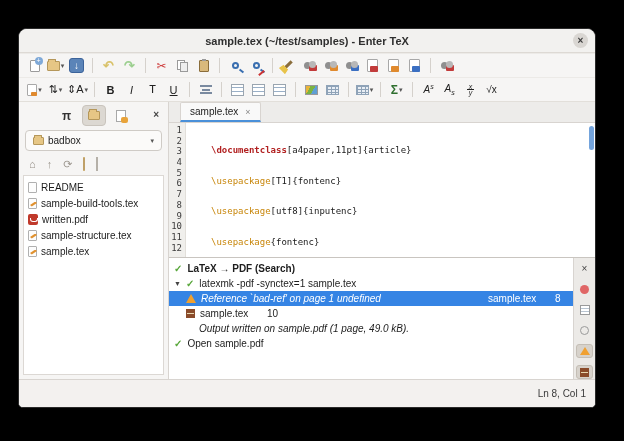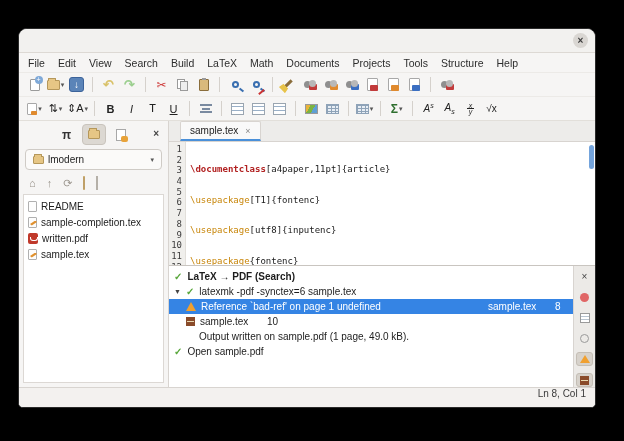--- a/index.html
+++ b/index.html
@@ -78,72 +78,59 @@
   .fi-pdf:after { content:""; position:absolute; left:2px; top:4px; width:6px; height:3px; border:1px solid #fff; border-top:none; border-radius:0 0 3px 3px; }
   
   .main { flex:1; display:flex; flex-direction:column; min-width:0; background:#fff; }
   .tabbar { height:21px; background:#edecea; display:flex; align-items:flex-end; border-bottom:1px solid #d8d4d0; flex:0 0 auto; }
   .etab { height:20px; margin-left:11px; background:#f9f9f9; border:1px solid #d8d4d0; border-bottom:2px solid #4a90d9; border-radius:2px 2px 0 0; padding:0 9px; font-size:10px; color:#222; display:flex; align-items:center; gap:7px; }
   .etab .x { color:#8a8a8a; font-size:9px; }
   .editor { flex:1; display:flex; font-family:"DejaVu Sans Mono",monospace; font-size:9px; position:relative; overflow:hidden; background:#fff; }
   .gutter { width:17px; background:#f0efec; border-right:1px solid #e2dfda; color:#3c3c3c; text-align:right; padding:2px 3px 0 0; flex:0 0 auto; }
   .gutter div { height:10.7px; line-height:10.7px; }
   .code { flex:1; padding:2px 0 0 4px; white-space:pre; overflow:hidden; color:#1a1a1a; }
-  .code .ln { height:10.7px; line-height:10.7px; }
+  .code .ln { height:10.7px; line-height:10.7px;margin-left:21px; }
   .kw { color:#b22222; font-weight:bold; }
   .pkg { color:#c8860a; }
   .scrollthumb { position:absolute; right:1px; top:3px; width:5px; height:24px; background:#74a4dc; border-radius:3px; }
   
   .outpanel { height:122px; border-top:1px solid #c9c5c0; display:flex; background:#fff; flex:0 0 auto; }
   .outrows { flex:1; padding-top:3px; font-size:10px; overflow:hidden; min-width:0; }
   .orow { height:15px; display:flex; align-items:center; gap:5px; padding-left:5px; color:#1d1d1d; }
-  .orow .msg { flex:1; white-space:nowrap; overflow:hidden; }
+  .orow .msg { flex:1; white-space:nowrap; overflow:hidden;font-style:italic; }
   .orow .fcol { width:62px; flex:0 0 auto; }
   .orow .lcol { width:18px; flex:0 0 auto; }
   .check { color:#57a639; font-weight:bold; font-size:10px; }
   .bold { font-weight:bold; }
   .expander { font-size:7px; color:#444; }
   .o-selected { background:#3584e4; color:#fff; }
   .warn-tri { width:0; height:0; border-left:5px solid transparent; border-right:5px solid transparent; border-bottom:9px solid #f0a030; flex:0 0 auto; }
   .badbox-ic { width:9px; height:9px; background:#8a4b2a; position:relative; flex:0 0 auto; }
   .badbox-ic:after { content:""; position:absolute; left:1px; top:4px; width:7px; height:1px; background:#e8d8b0; }
   .indent1 { padding-left:17px; } .indent2 { padding-left:30px; }
   .outstrip { width:22px; background:#eceae7; border-left:1px solid #d8d4d0; display:flex; flex-direction:column; align-items:center; padding-top:4px; gap:7px; flex:0 0 auto; }
   .sbtn { width:17px; height:16px; display:flex; align-items:center; justify-content:center; border-radius:3px; font-size:10px; color:#444; }
   .sbtn.pressed { background:#d7d2cb; border:1px solid #c4beb5; }
   .errdot { width:9px; height:9px; border-radius:50%; background:#e06666; }
   .logic { width:10px; height:10px; border:1px solid #9a9a9a; background:repeating-linear-gradient(to bottom,#fff 0 2px,#b8c4d0 2px 3px); }
   .clockic { width:9px; height:9px; border-radius:50%; border:1.5px solid #9a9a9a; }
   .warn-tri.small { border-left-width:5px; border-right-width:5px; border-bottom-width:8px; }
   
-  .statusbar { height:20px; background:#f3f1ef; border-top:1px solid #d8d4d0; display:flex; justify-content:flex-end; padding-right:9px; font-size:10px; color:#3a3a3a; flex:0 0 auto; }
+  .statusbar { height:28px; background:#f3f1ef; border-top:1px solid #d8d4d0; display:flex; align-items:center; justify-content:flex-end; padding-right:9px; font-size:10px; color:#3a3a3a; flex:0 0 auto; }
 </style>
 </head>
 <body>
 
 <div class="window">
 
   <div class="titlebar">
+    <span class="title">sample.tex (~/test/samples) - Enter TeX</span>
     <span class="closebtn">×</span>
   </div>
 
-  <div class="menubar">
-    <span>File</span>
-    <span>Edit</span>
-    <span>View</span>
-    <span>Search</span>
-    <span>Build</span>
-    <span>LaTeX</span>
-    <span>Math</span>
-    <span>Documents</span>
-    <span>Projects</span>
-    <span>Tools</span>
-    <span>Structure</span>
-    <span>Help</span>
-  </div>
 
   <div class="toolbar">
     <span class="tbtn">
         <span class="pg">
           <span class="plus">+</span>
         </span>
       </span>
     <span class="tbtn">
         <span class="folder"></span>
         <span class="caret">▾</span>
@@ -313,43 +300,47 @@
         <span class="stab active">
             <span class="folder" style="width:12px;height:9px;"></span>
           </span>
         <span class="stab">
             <span class="handpg"></span>
           </span>
         <span class="side-close">×</span>
       </div>
       <div class="fsel">
         <span class="folder" style="width:11px;height:8px;"></span>
-        <span>lmodern</span>
+        <span>badbox</span>
         <span class="spacer"></span>
         <span class="caret">▾</span>
       </div>
       <div class="side-tools">
         <span><span>⌂</span></span>
         <span><span>↑</span></span>
         <span><span>⟳</span></span>
         <span><span class="sfold"></span></span>
         <span><span class="spage"></span></span>
       </div>
       <div class="file-list">
         <div class="frow">
             <span class="fi-plain"></span>
             <span>README</span>
           </div>
         <div class="frow">
             <span class="fi-tex"></span>
-            <span>sample-completion.tex</span>
+            <span>sample-build-tools.tex</span>
           </div>
         <div class="frow">
             <span class="fi-pdf"></span>
             <span>written.pdf</span>
+          </div>
+        <div class="frow">
+            <span class="fi-tex"></span>
+            <span>sample-structure.tex</span>
           </div>
         <div class="frow">
             <span class="fi-tex"></span>
             <span>sample.tex</span>
           </div>
       </div>
     </div>
 
     <div class="main">
       <div class="tabbar">
@@ -392,21 +383,21 @@
 
       <div class="outpanel">
         <div class="outrows">
           <div class="orow">
             <span class="check">✓</span>
             <span class="bold">LaTeX → PDF (Search)</span>
           </div>
           <div class="orow">
             <span class="expander">▼</span>
             <span class="check">✓</span>
-            <span>latexmk -pdf -synctex=6 sample.tex</span>
+            <span>latexmk -pdf -synctex=1 sample.tex</span>
           </div>
           <div class="orow o-selected indent1">
             <span class="warn-tri"></span>
             <span class="msg">Reference `bad-ref' on page 1 undefined</span>
             <span class="fcol">sample.tex</span>
             <span class="lcol">8</span>
           </div>
           <div class="orow indent1">
             <span class="badbox-ic"></span>
             <span class="fcol">sample.tex</span>

